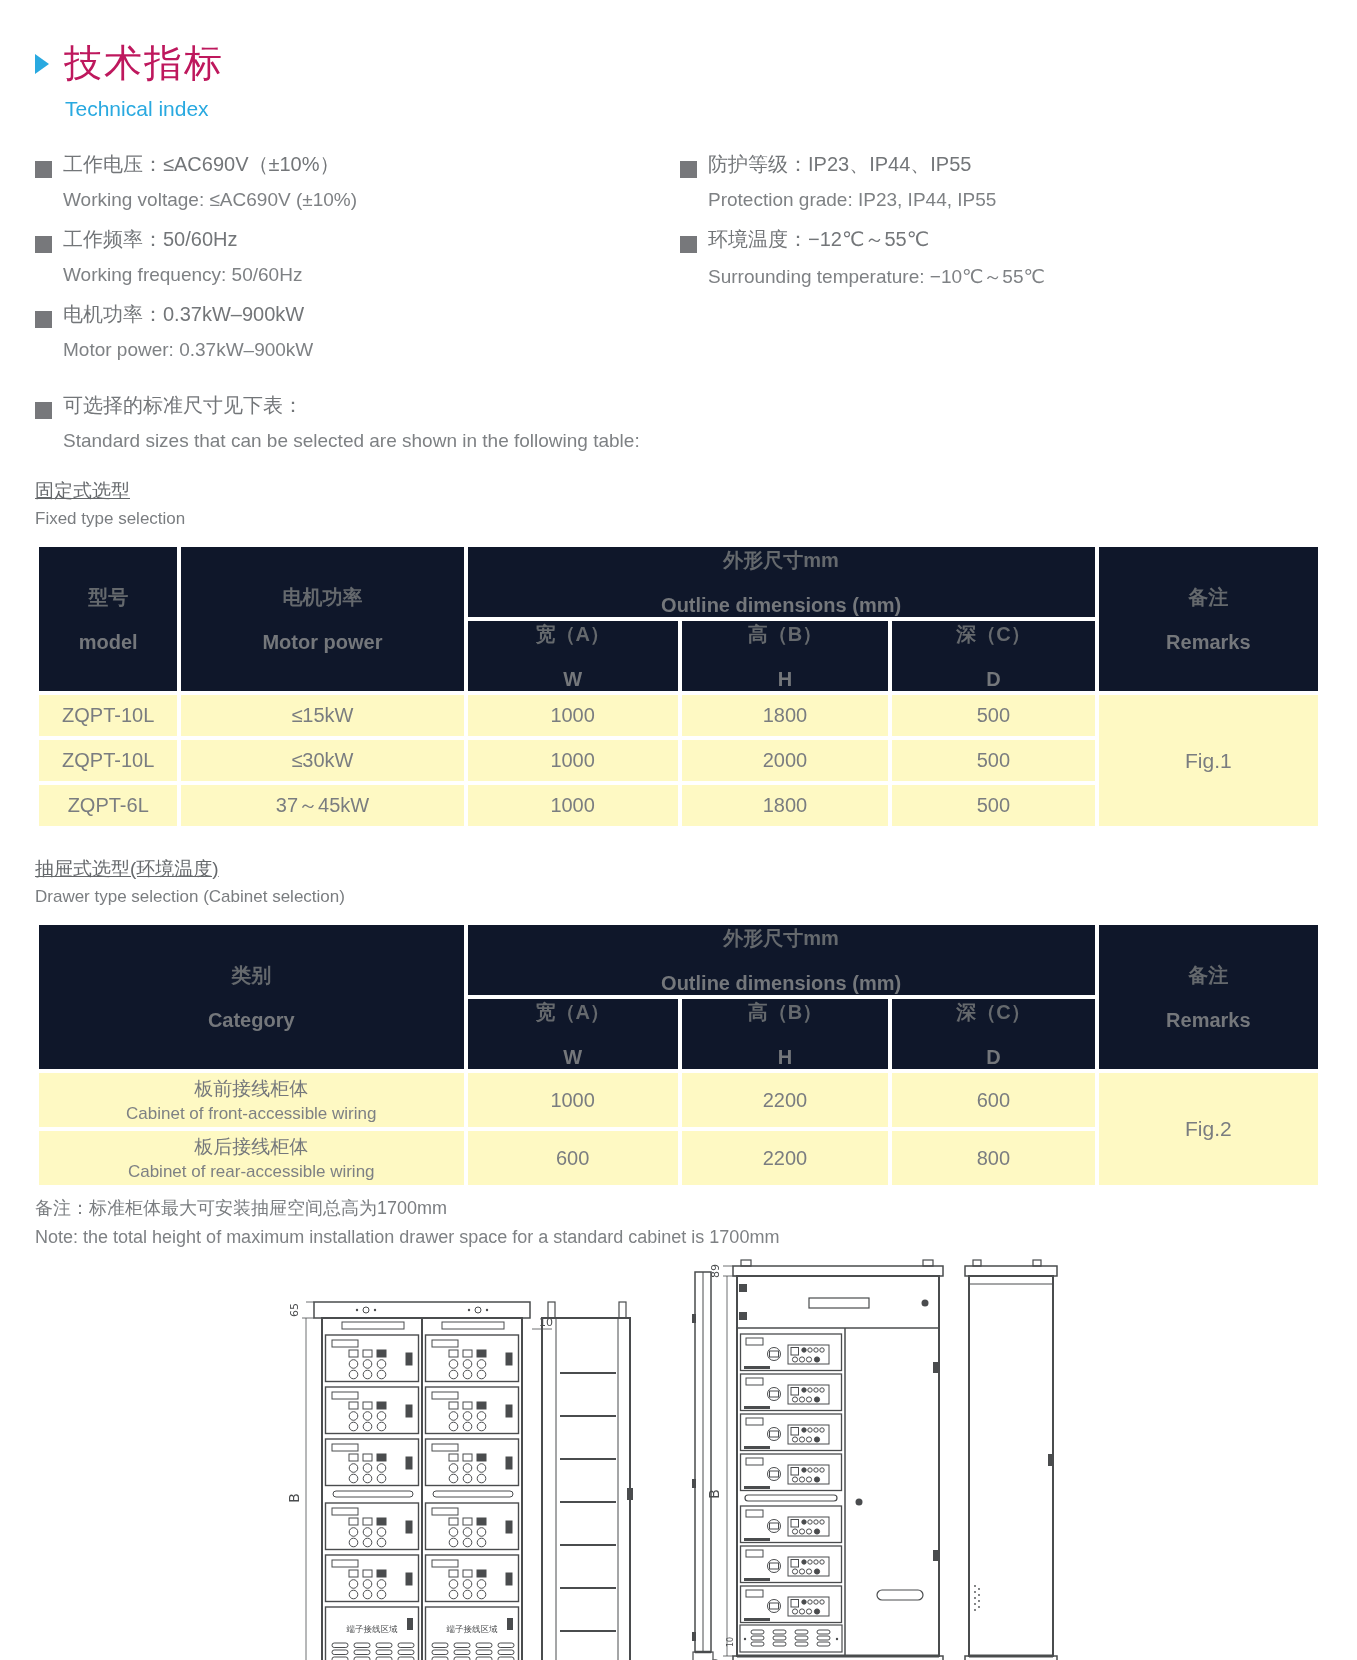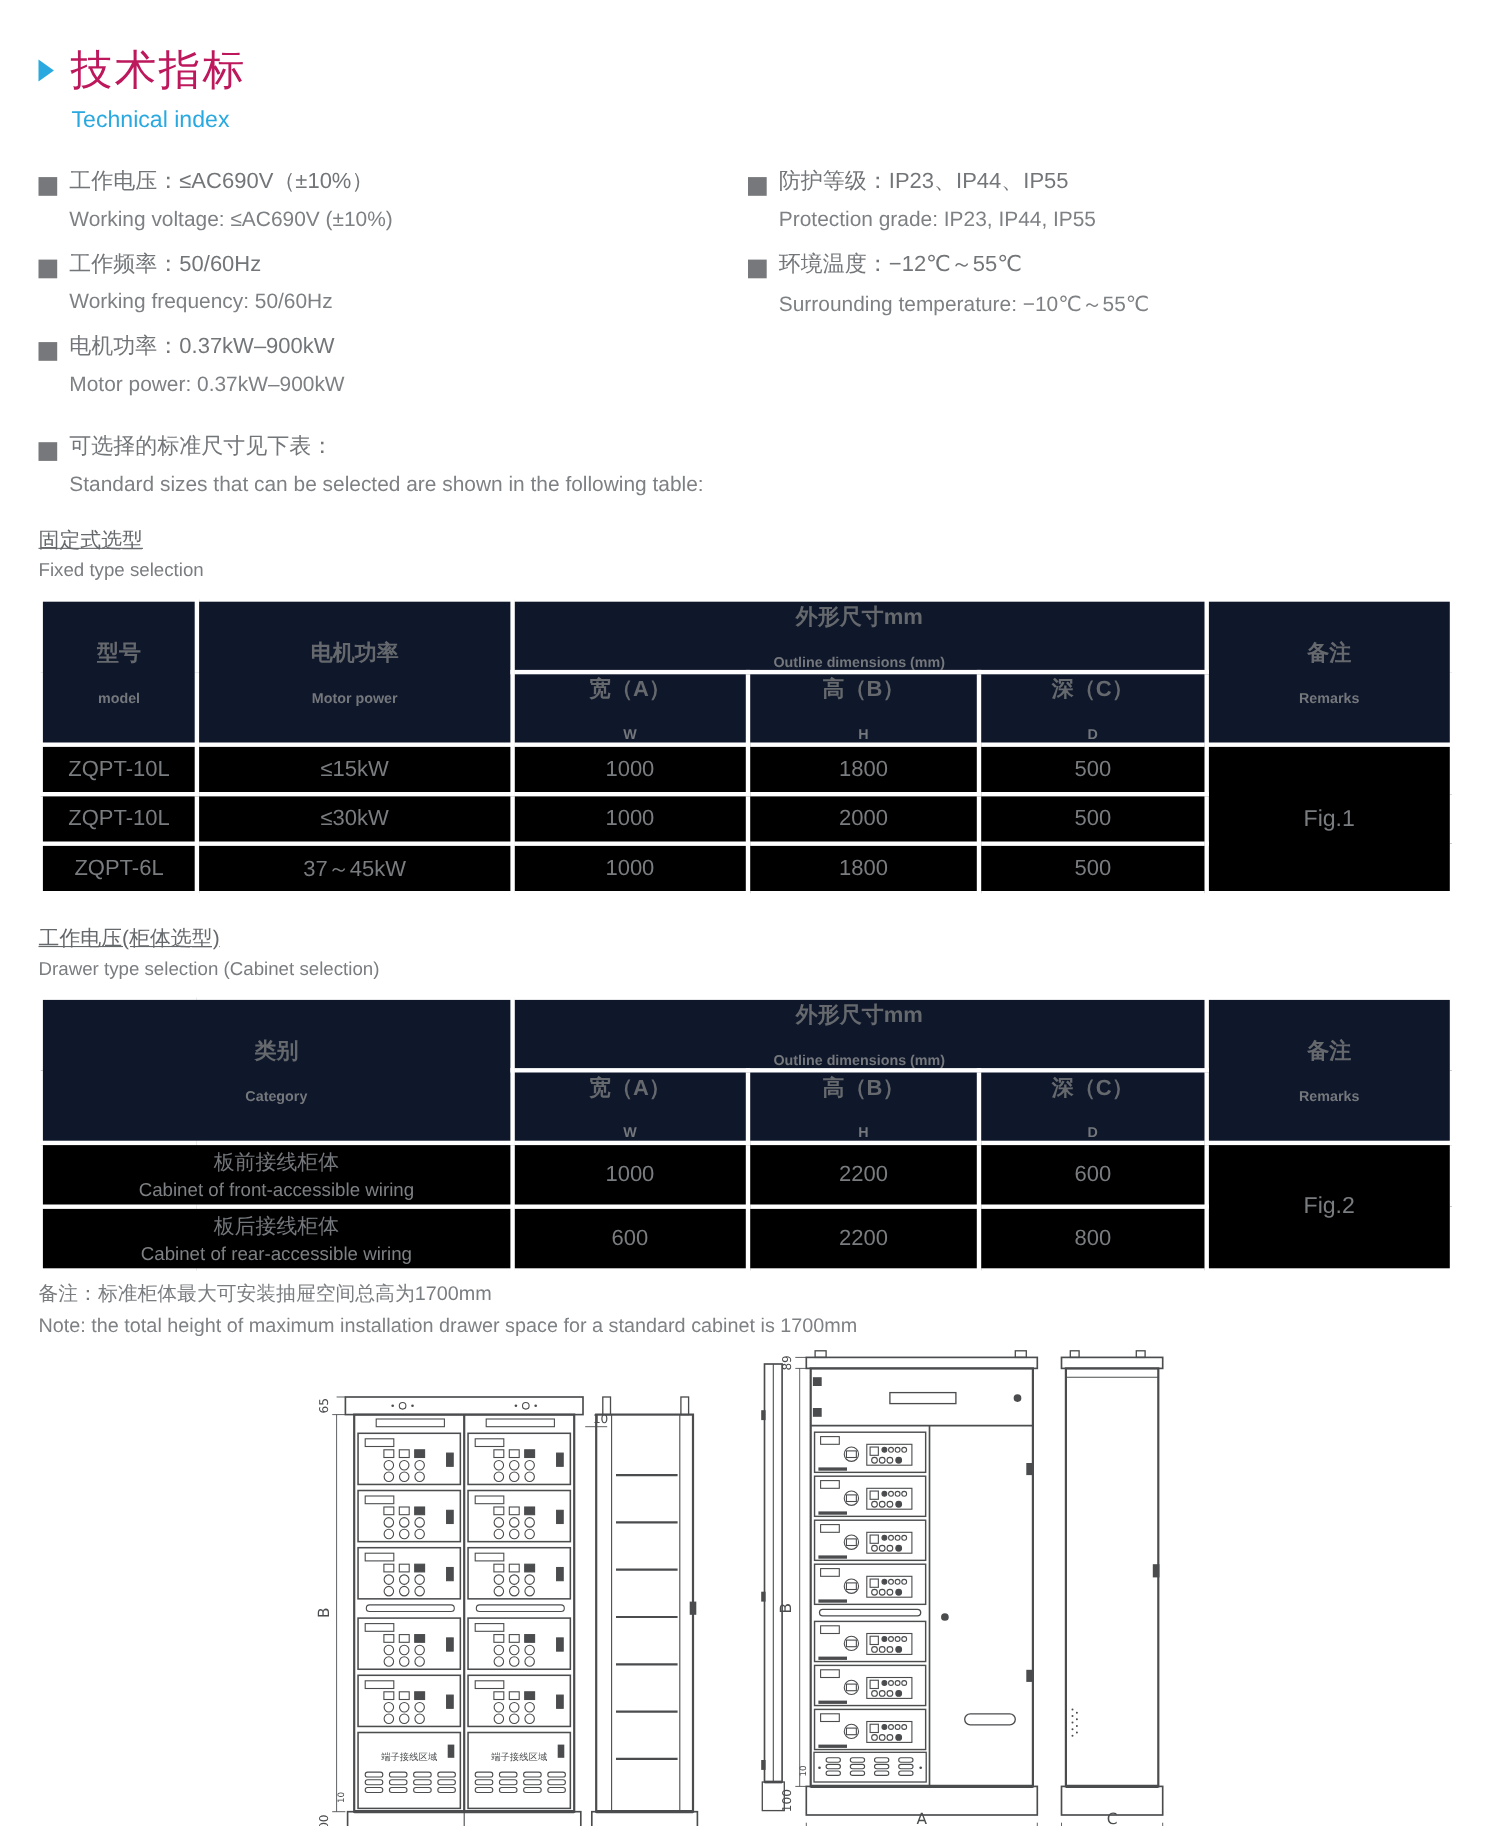--- a/index.html
+++ b/index.html
@@ -23,23 +23,23 @@
 
   
   .tbl-label { margin-top:26px; }
   .tbl-label-cn { font-size:19px; color:#66696C;text-decoration:underline; }
   .tbl-label-en { font-size:17px; color:#7A7D80; margin-top:5px; }
 
   
   table.spec-table { border-collapse:collapse; width:100%; table-layout:fixed; margin-top:14px; }
   table.spec-table th, table.spec-table td { border:4px solid #fff; text-align:center; vertical-align:middle; }
   table.spec-table th { background:#0f172a; font-weight:700; }
-  table.spec-table td { background:#000000; font-size:20px; color:#7A7D80; }
+  table.spec-table td { background:#fef9c3; font-size:20px; color:#7A7D80; }
   th .cn { font-size:20px; color:#65696D; }
-  th .en { font-size:13px; color:#74777B; margin-top:20px; }
+  th .en { font-size:20px; color:#74777B; margin-top:20px; }
   td .cn { font-size:19px; color:#74777B; }
   td .en { font-size:17px; color:#7E8184; margin-top:2px; }
   .t1 thead tr.h1 { height:62px; } .t1 thead tr.h2 { height:56px; }
   .t1 tbody tr { height:45px; }
   .t2 thead tr.h1 { height:62px; } .t2 thead tr.h2 { height:56px; }
   .t2 tbody tr { height:58px; }
   .remark-cell { font-size:21px !important; }
 
   
   .note { margin-top:7px; }
@@ -181,21 +181,21 @@
         <td>ZQPT-6L</td>
         <td>37～45kW</td>
         <td>1000</td>
         <td>1800</td>
         <td>500</td>
       </tr>
     </tbody>
   </table>
 
   <div class="tbl-label">
-    <div class="tbl-label-cn">工作电压(柜体选型)</div>
+    <div class="tbl-label-cn">抽屉式选型(环境温度)</div>
     <div class="tbl-label-en">Drawer type selection (Cabinet selection)</div>
   </div>
 
   <table class="spec-table t2">
     <colgroup>
         <col style="width:11.1%">
         <col style="width:22.3%">
         <col style="width:16.7%">
         <col style="width:16.4%">
         <col style="width:16.1%">

